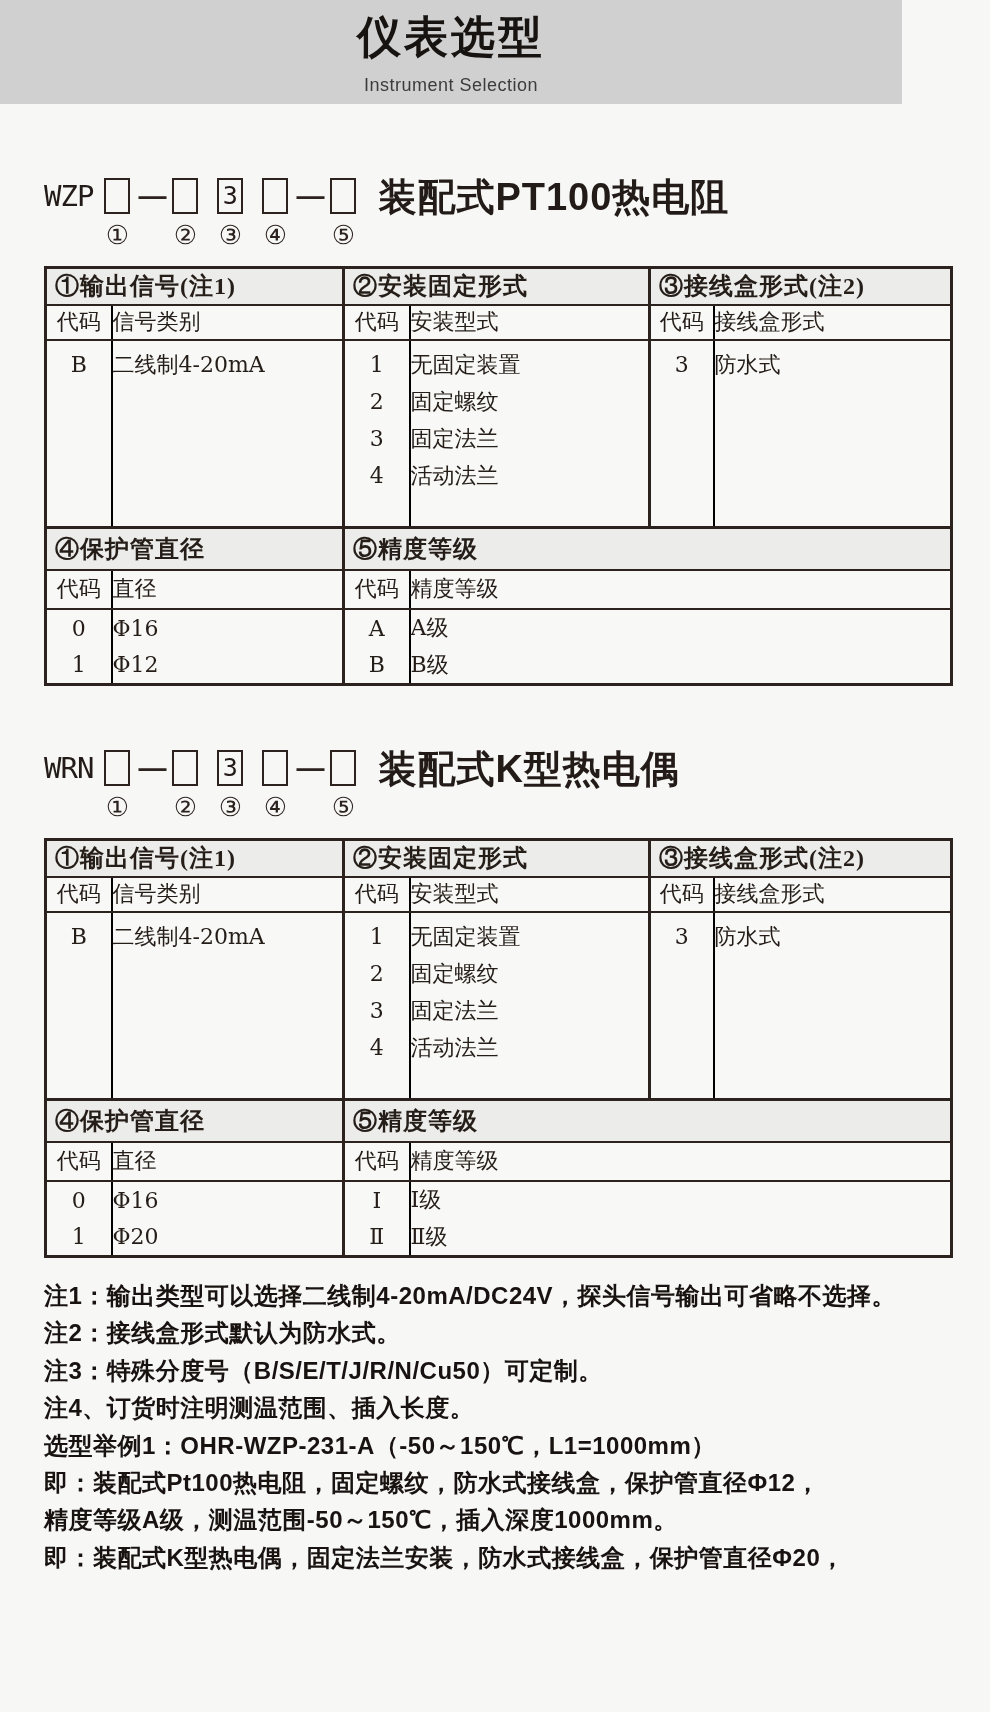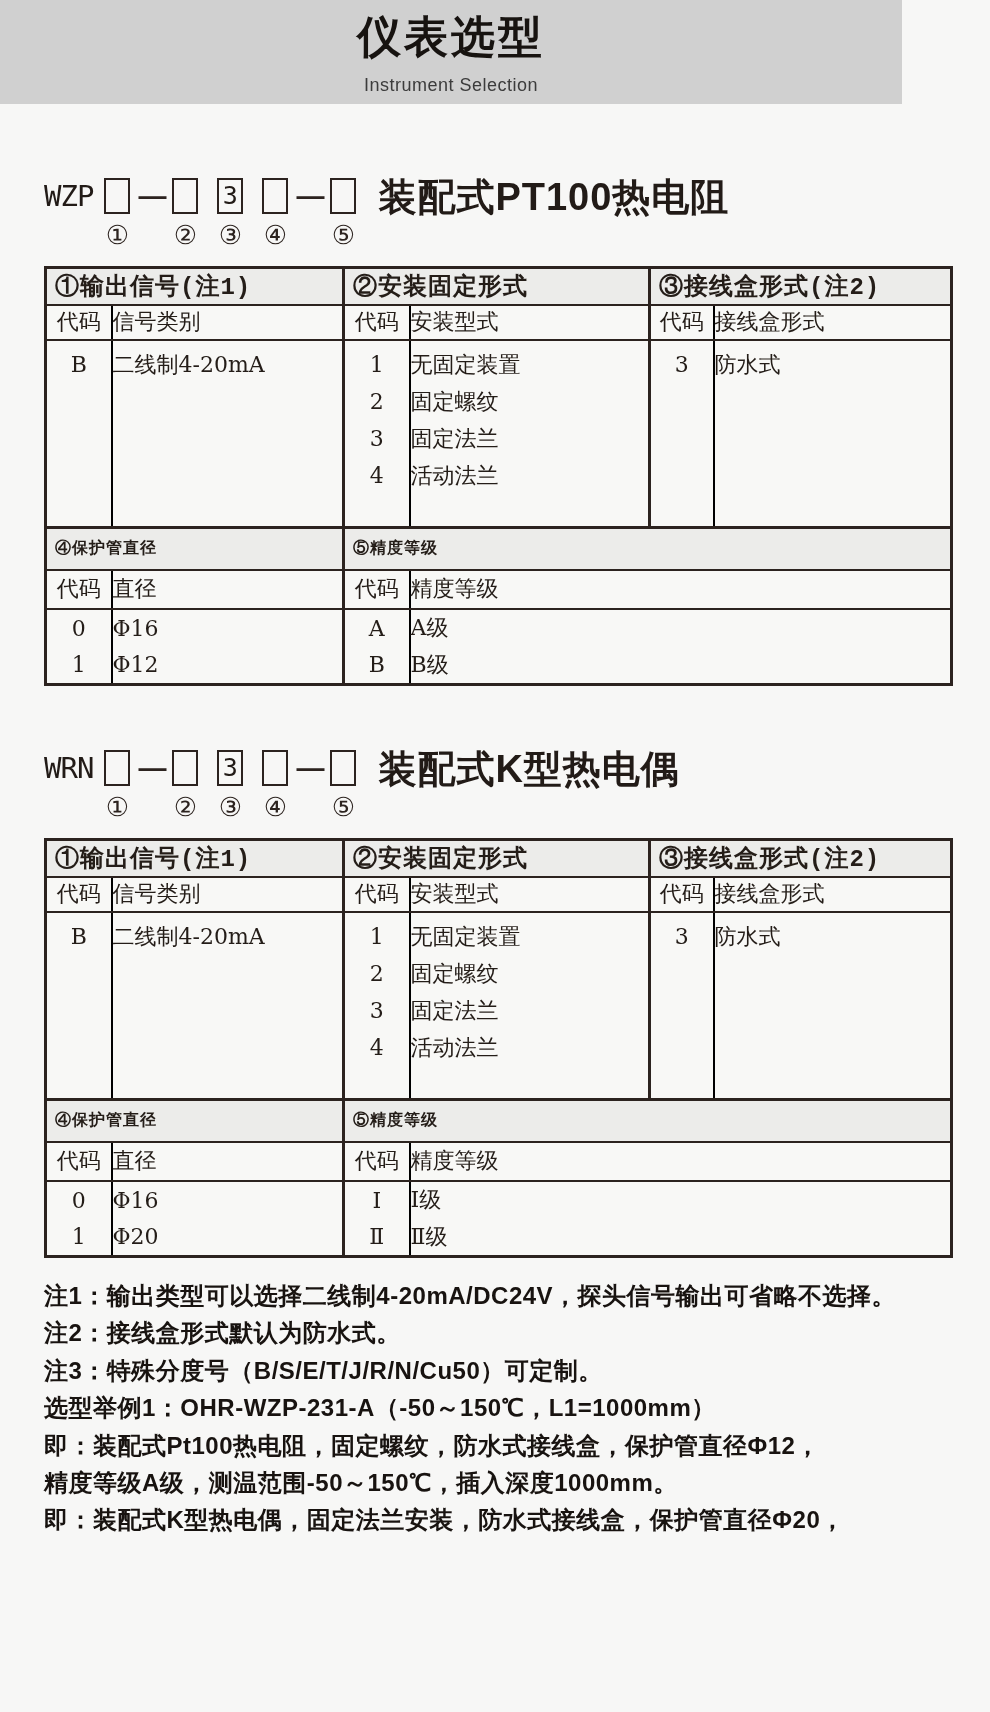--- a/index.html
+++ b/index.html
@@ -66,29 +66,29 @@
     font-family:"DejaVu Serif", serif;
     font-size:22px;
     color:#241d18;
   }
   table.sel td { padding:0; vertical-align:middle; }
   col.c-code1 { width:66px; }  col.c-val1 { width:232px; }
   col.c-code2 { width:66px; }  col.c-val2 { width:240px; }
   col.c-code3 { width:64px; }  col.c-val3 { width:238px; }
   tr.ghdr td {
     height:37px; background:#ececea;
-    font-family:Liberation Mono, monospace;
+    font-family:Liberation Serif, serif;
     font-weight:700; font-size:24px;
     padding-left:8px; letter-spacing:1px;
     border-bottom:2px solid #2c231f;
   }
   tr.sec td {
     height:42px; background:#ececea;
     font-family:"Liberation Sans", sans-serif;
-    font-weight:700; font-size:16px;
+    font-weight:700; font-size:24px;
     padding-left:8px; letter-spacing:1px;
     border-top:3px solid #2c231f;
     border-bottom:2px solid #2c231f;
   }
   tr.shdr td { height:35px; border-bottom:2px solid #2c231f; }
   tr.shdr2 td { height:39px; border-bottom:2px solid #2c231f; }
   td.code { text-align:center; }
   td.lbl  { padding-left:12px; }
   .bl-thick { border-left:3px solid #2c231f; }
   .bl-thin  { border-left:2px solid #000000; }
@@ -311,17 +311,18 @@
     <td class="code bl-thick">Ⅱ</td>
     <td colspan="3" class="lbl bl-thin">Ⅱ级</td>
   </tr>
 </tbody>
   </table>
 
 <div class="notes">
   <div>注1：输出类型可以选择二线制4-20mA/DC24V，探头信号输出可省略不选择。</div>
   <div>注2：接线盒形式默认为防水式。</div>
   <div>注3：特殊分度号（B/S/E/T/J/R/N/Cu50）可定制。</div>
+  <div>注4、订货时注明测温范围、插入长度。</div>
   <div>选型举例1：OHR-WZP-231-A（-50～150℃，L1=1000mm）</div>
   <div>即：装配式Pt100热电阻，固定螺纹，防水式接线盒，保护管直径Φ12，</div>
   <div>精度等级A级，测温范围-50～150℃，插入深度1000mm。</div>
   <div>即：装配式K型热电偶，固定法兰安装，防水式接线盒，保护管直径Φ20，</div>
 </div>
 
 </body></html>

